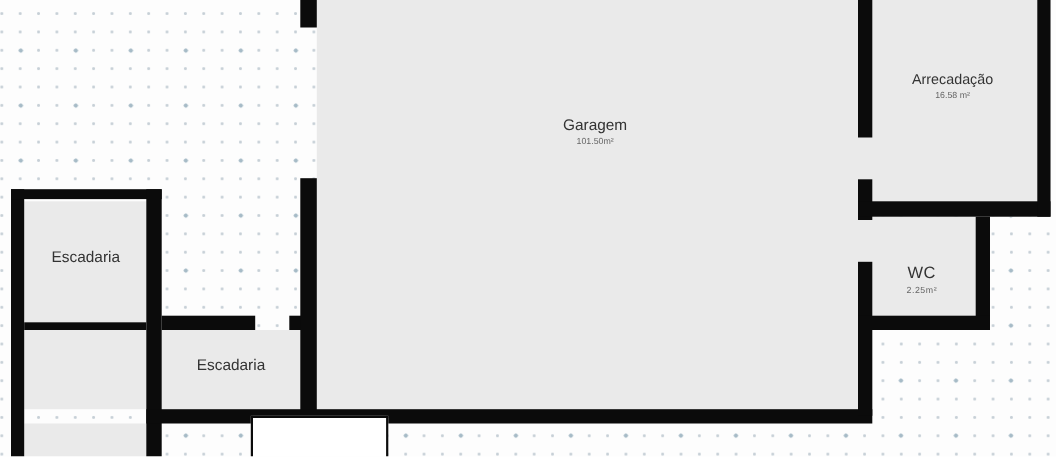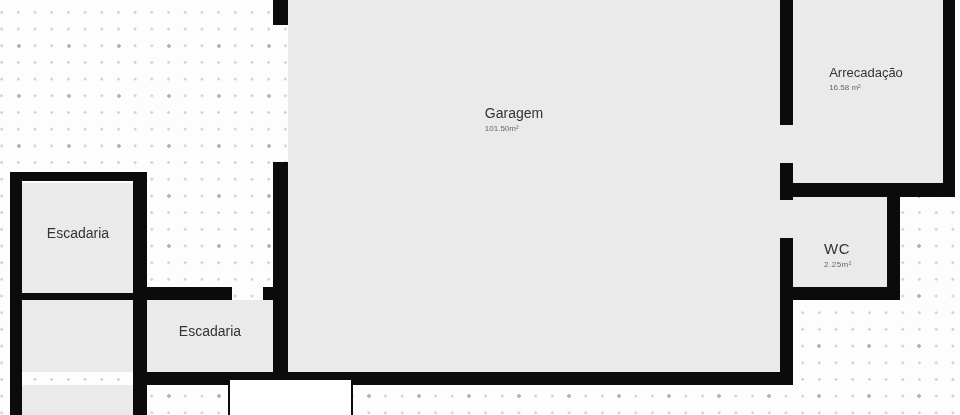--- a/index.html
+++ b/index.html
@@ -30,21 +30,21 @@
   .wall { position: absolute; background: var(--wall); }
   .opening {
     position: absolute;
     background: var(--opening);
     border: 2px solid var(--wall);
     border-bottom: none;
   }
   .room-label {
     position: absolute;
     transform: translate(-50%, -50%);
-    text-align: left;
+    text-align: center;
     color: var(--label);
     font-size: 14px;
     white-space: nowrap;
     z-index: 5;
   }
   .room-label .area {
     display: block;
     font-size: 8px;
     color: var(--sublabel);
     margin-top: 3px;
@@ -77,21 +77,21 @@
   <div class="wall" style="left:780px; top:0; width:13px; height:125px;"></div>
   <div class="wall" style="left:780px; top:163px; width:13px; height:37px;"></div>
   <div class="wall" style="left:780px; top:238px; width:13px; height:140px;"></div>
   <div class="wall" style="left:780px; top:183px; width:175px; height:14px;"></div>
   <div class="wall" style="left:943px; top:0; width:12px; height:197px;"></div>
   <div class="wall" style="left:887px; top:197px; width:13px; height:103px;"></div>
   <div class="wall" style="left:780px; top:287px; width:120px; height:13px;"></div>
 
   <div class="opening" style="left:228px; top:378px; width:125px; height:37px;"></div>
 
-  <div class="room-label" style="left:514px; top:119px;">
+  <div class="room-label" style="left:541px; top:119px;">
     <span>Garagem</span>
     <span class="area">101.50m²</span>
   </div>
 
   <div class="room-label lbl-arrecadacao" style="left:866px; top:78px;">
     <span>Arrecadação</span>
     <span class="area">16.58 m²</span>
   </div>
 
   <div class="room-label lbl-wc" style="left:838px; top:239px;margin-top:15px;">

